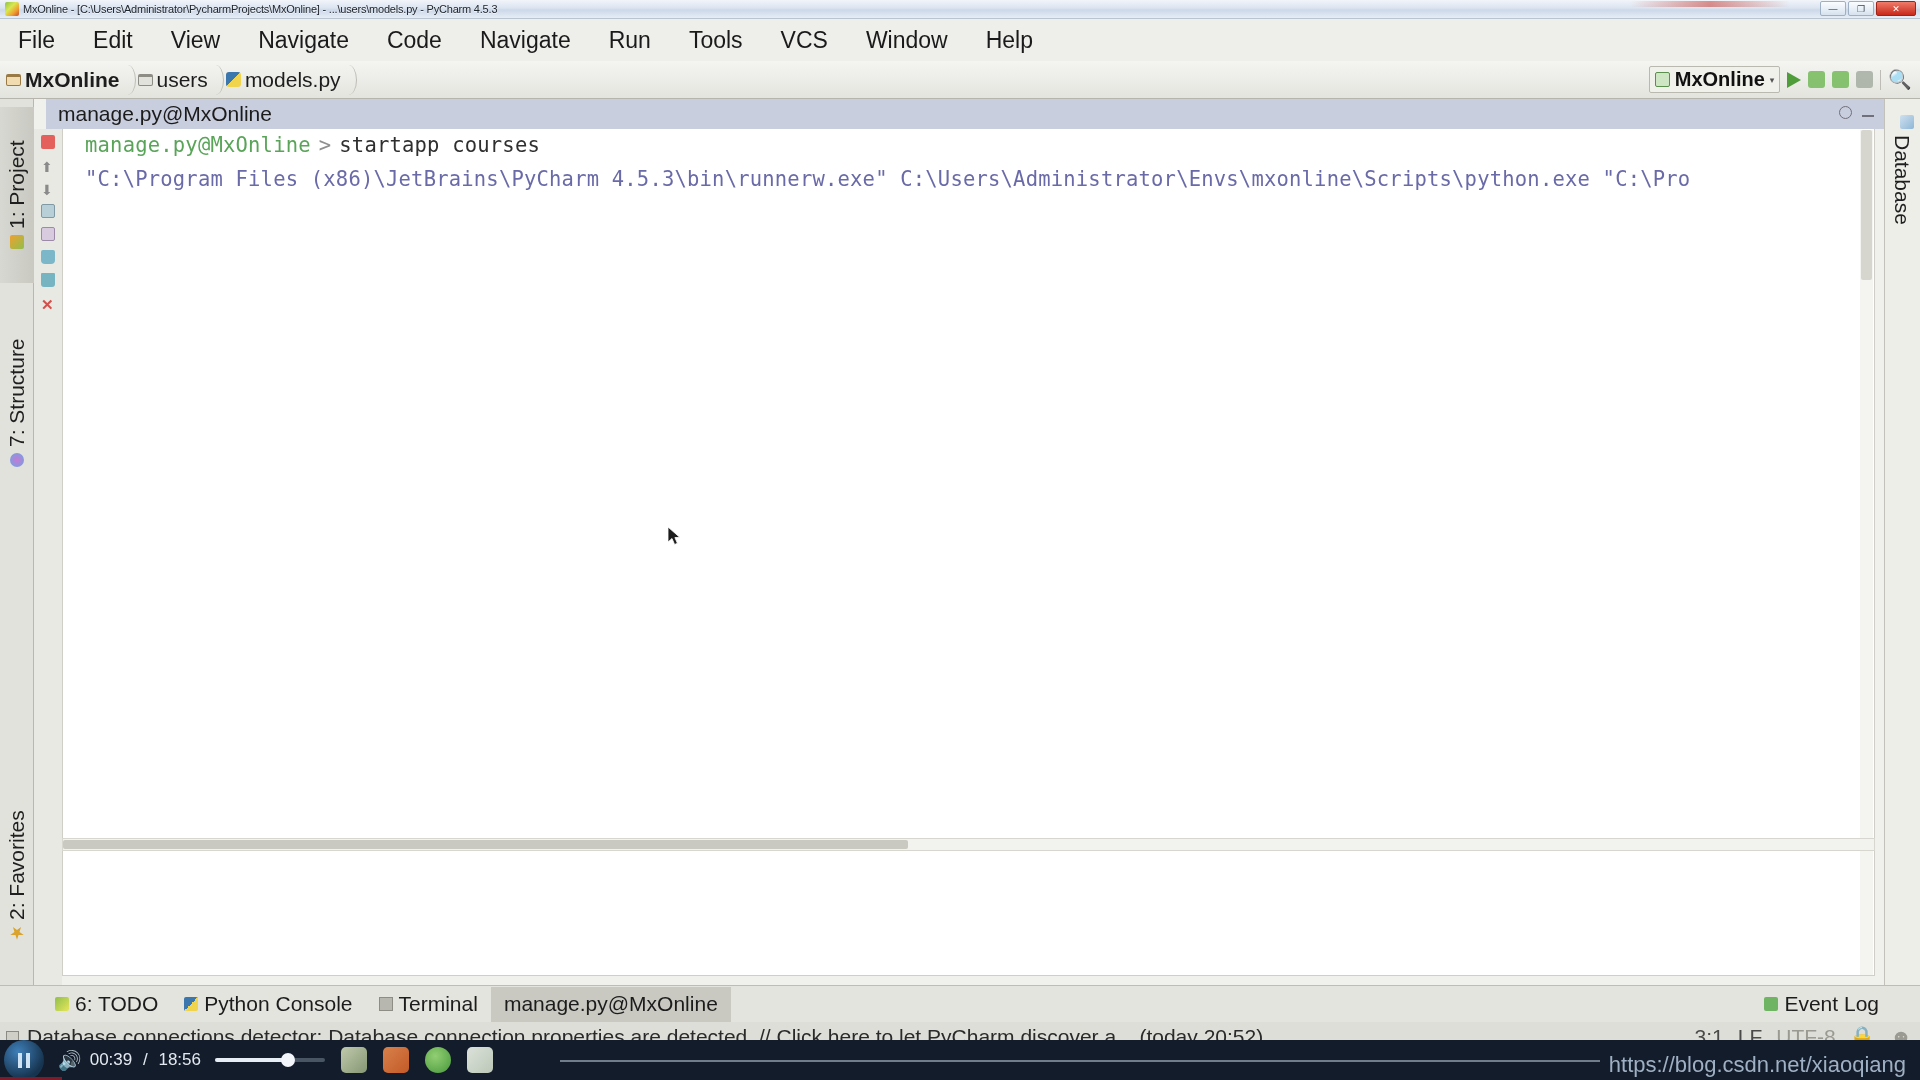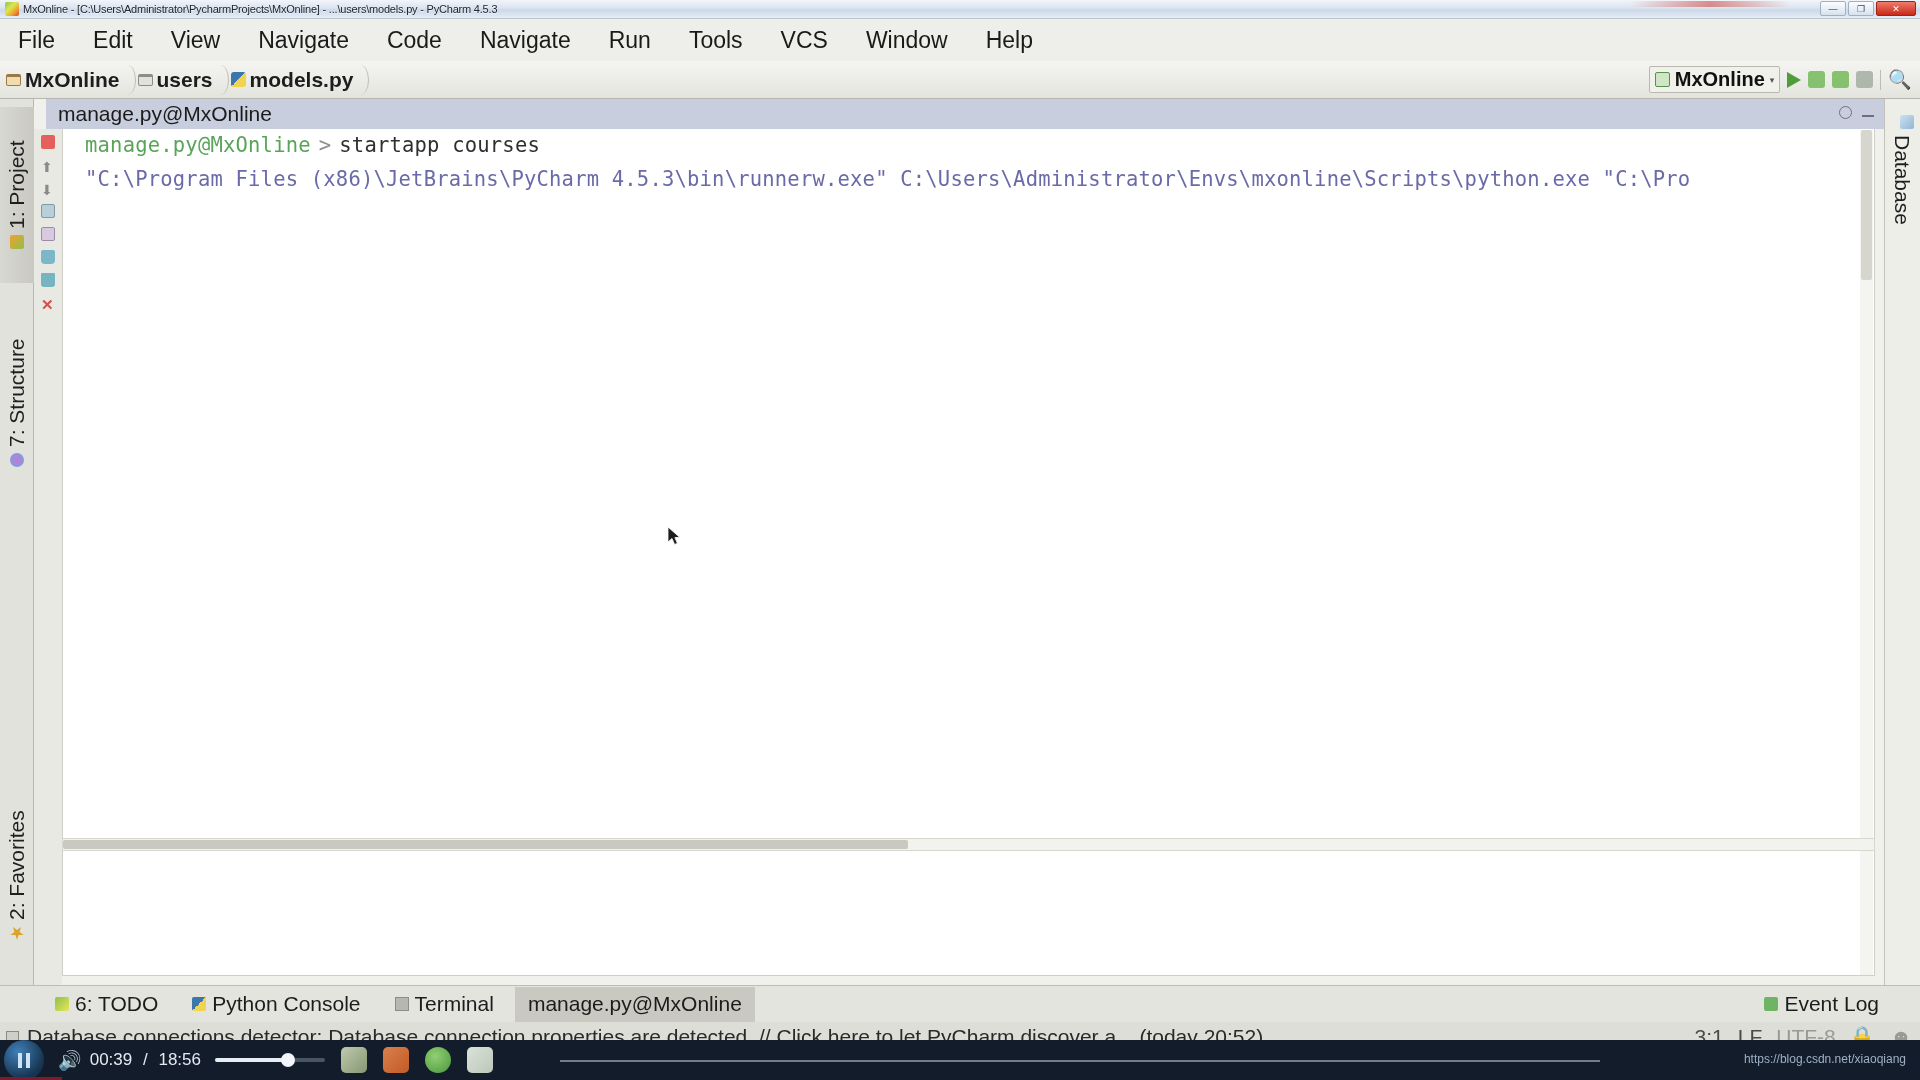--- a/index.html
+++ b/index.html
@@ -60,21 +60,21 @@
   }
 
   
   .navbar {
     position: absolute; left: 0; top: 61px; width: 1920px; height: 38px;
     background: linear-gradient(to bottom,#f4f4f1,#e4e4df);
     border-bottom: 1px solid #b5b5ad;
     display: flex; align-items: center; padding-left: 6px;
   }
   .crumb { display: flex; align-items: center; font-size: 21px; color: #1d1d1d; }
-  .crumb .c-label { margin-left: 4px; font-weight: bold; }
+  .crumb .c-label { margin-left: 4px; }
   .crumb.bold .c-label { font-weight: bold; }
   .crumb-sep {
     width: 14px; height: 30px; margin: 0 2px;
     border-right: 1px solid #bdbdb5;
     border-radius: 0 60% 60% 0 / 0 50% 50% 0;
   }
   .ic-folder {
     width: 15px; height: 12px; border: 1px solid #9a7a44; border-top-width: 3px;
     border-radius: 2px; background: #f0dcb0; display: inline-block;
   }
@@ -179,21 +179,21 @@
   }
   .con-hscroll .thumb { position: absolute; left: 0; top: 1px; width: 845px; height: 9px; background: #c9c9c1; border-radius: 2px; }
 
   
   .cursor { position: absolute; left: 668px; top: 527px; width: 14px; height: 20px; }
 
   
   .bottombar {
     position: absolute; left: 0; top: 985px; width: 1920px; height: 37px;
     background: #e4e4df; border-top: 1px solid #bdbdb5;
-    display: flex; align-items: center; padding-left: 42px; gap: 8px;
+    display: flex; align-items: center; padding-left: 42px; gap: 0px;
   }
   .btab {
     display: flex; align-items: center; gap: 6px; font-size: 21px; color: #1c1c1c;
     padding: 4px 13px; height: 35px; white-space: nowrap;
   }
   .btab.active { background: #c9c9c2; }
   .btab .bi { width: 14px; height: 14px; }
   .bi-todo { background: linear-gradient(135deg,#8fbf4c,#e6e65a); border-radius: 2px; }
   .bi-py { background: linear-gradient(135deg,#3b76ad 0 50%,#f0d44e 50% 100%); border-radius: 2px; }
   .bi-term { background: #b7b7b0; border: 1px solid #8d8d86; }
@@ -230,21 +230,21 @@
   .pl-track .fill { position: absolute; left: 0; top: 0; height: 4px; width: 72px; background: #e7edf4; border-radius: 2px; }
   .pl-track .knob { position: absolute; left: 66px; top: -5px; width: 14px; height: 14px; border-radius: 50%; background: #f2f6fa; }
   .pl-icons { display: flex; align-items: center; gap: 16px; margin-left: 6px; }
   .pl-ic { width: 26px; height: 26px; border-radius: 5px; opacity: .92; }
   .pl-ic.a { background: linear-gradient(135deg,#cfd8b8,#8fa27a); }
   .pl-ic.b { background: linear-gradient(135deg,#e98a4e,#d25f27); }
   .pl-ic.c { background: radial-gradient(circle at 40% 35%,#9ede7a,#4ba23c); border-radius: 50%; }
   .pl-ic.d { background: linear-gradient(135deg,#eef3ea,#c9d6c3); }
   .pl-line { position: absolute; left: 560px; top: 1060px; width: 1040px; height: 2px; background: rgba(210,222,236,.5); }
   .watermark {
-    position: absolute; right: 14px; top: 1052px; font-size: 12px; color: #9fb0c4; white-space: nowrap;
+    position: absolute; right: 14px; top: 1052px; font-size: 22px; color: #9fb0c4; white-space: nowrap;
   }
   .pl-underline { position: absolute; left: 0; top: 1077px; width: 62px; height: 3px; background: #7e1b2a; }
 </style>
 </head>
 <body>
 
 <div id="app">
 
   <div class="titlebar">
     <span class="tb-icon"></span>

